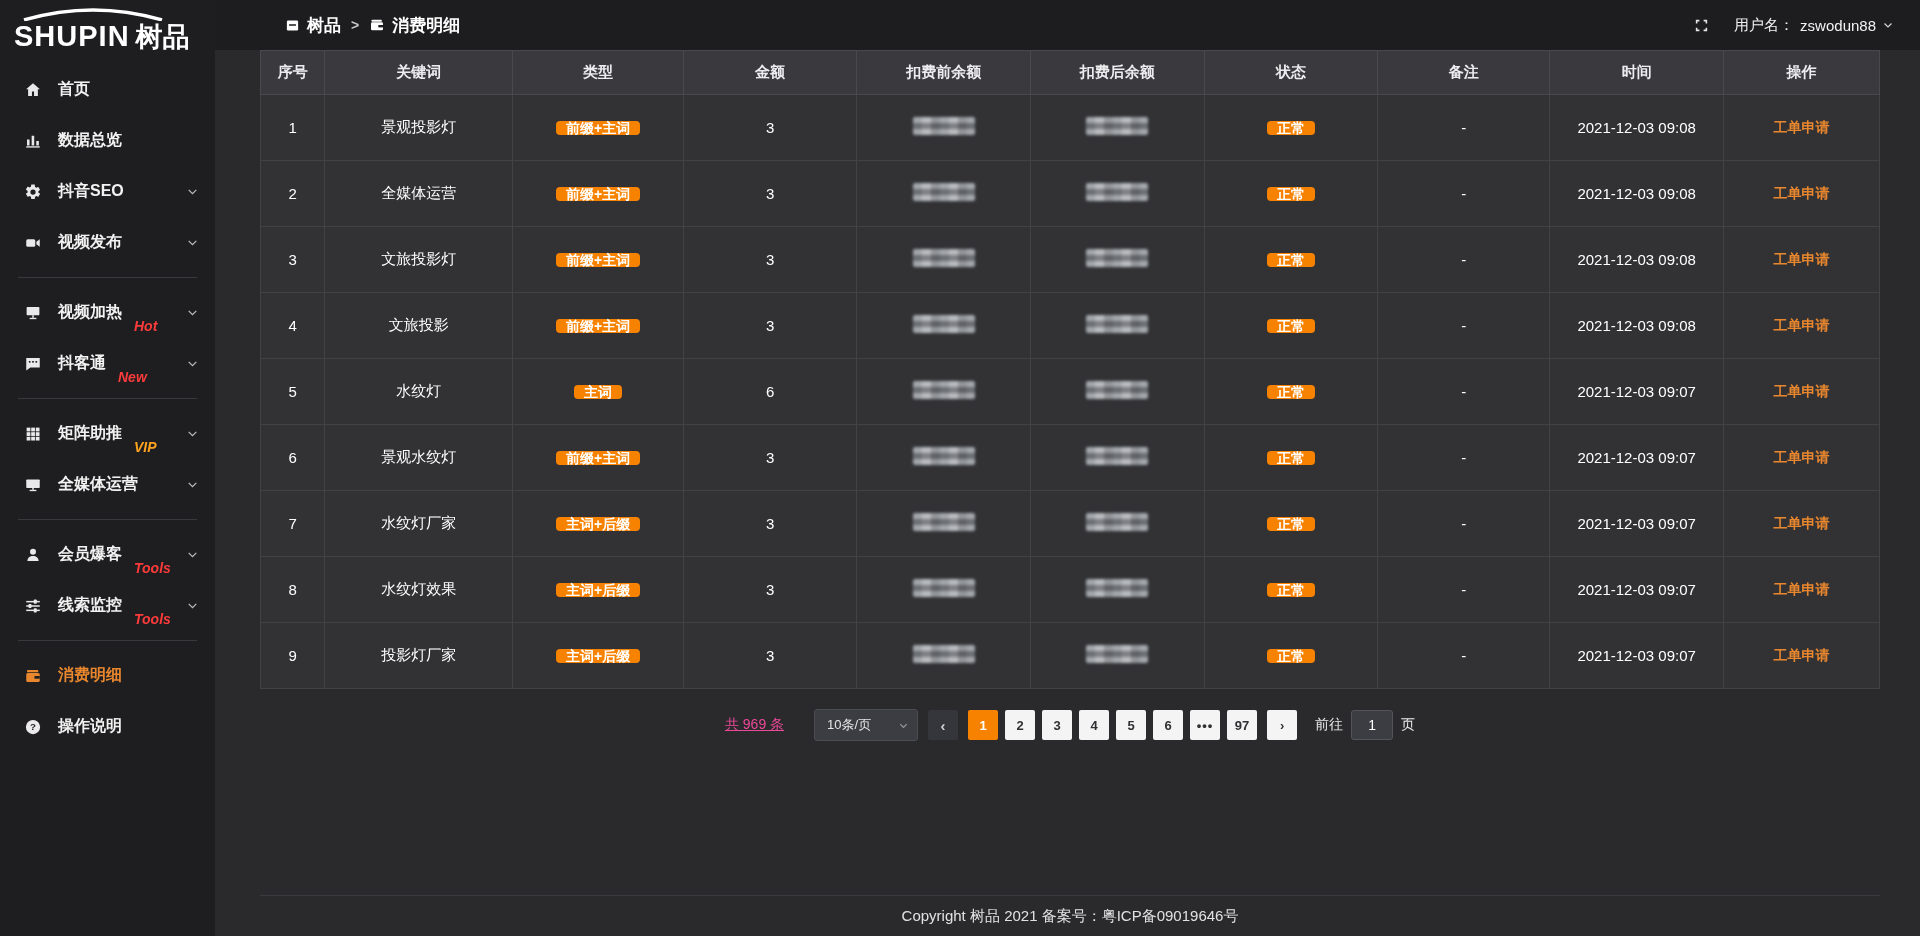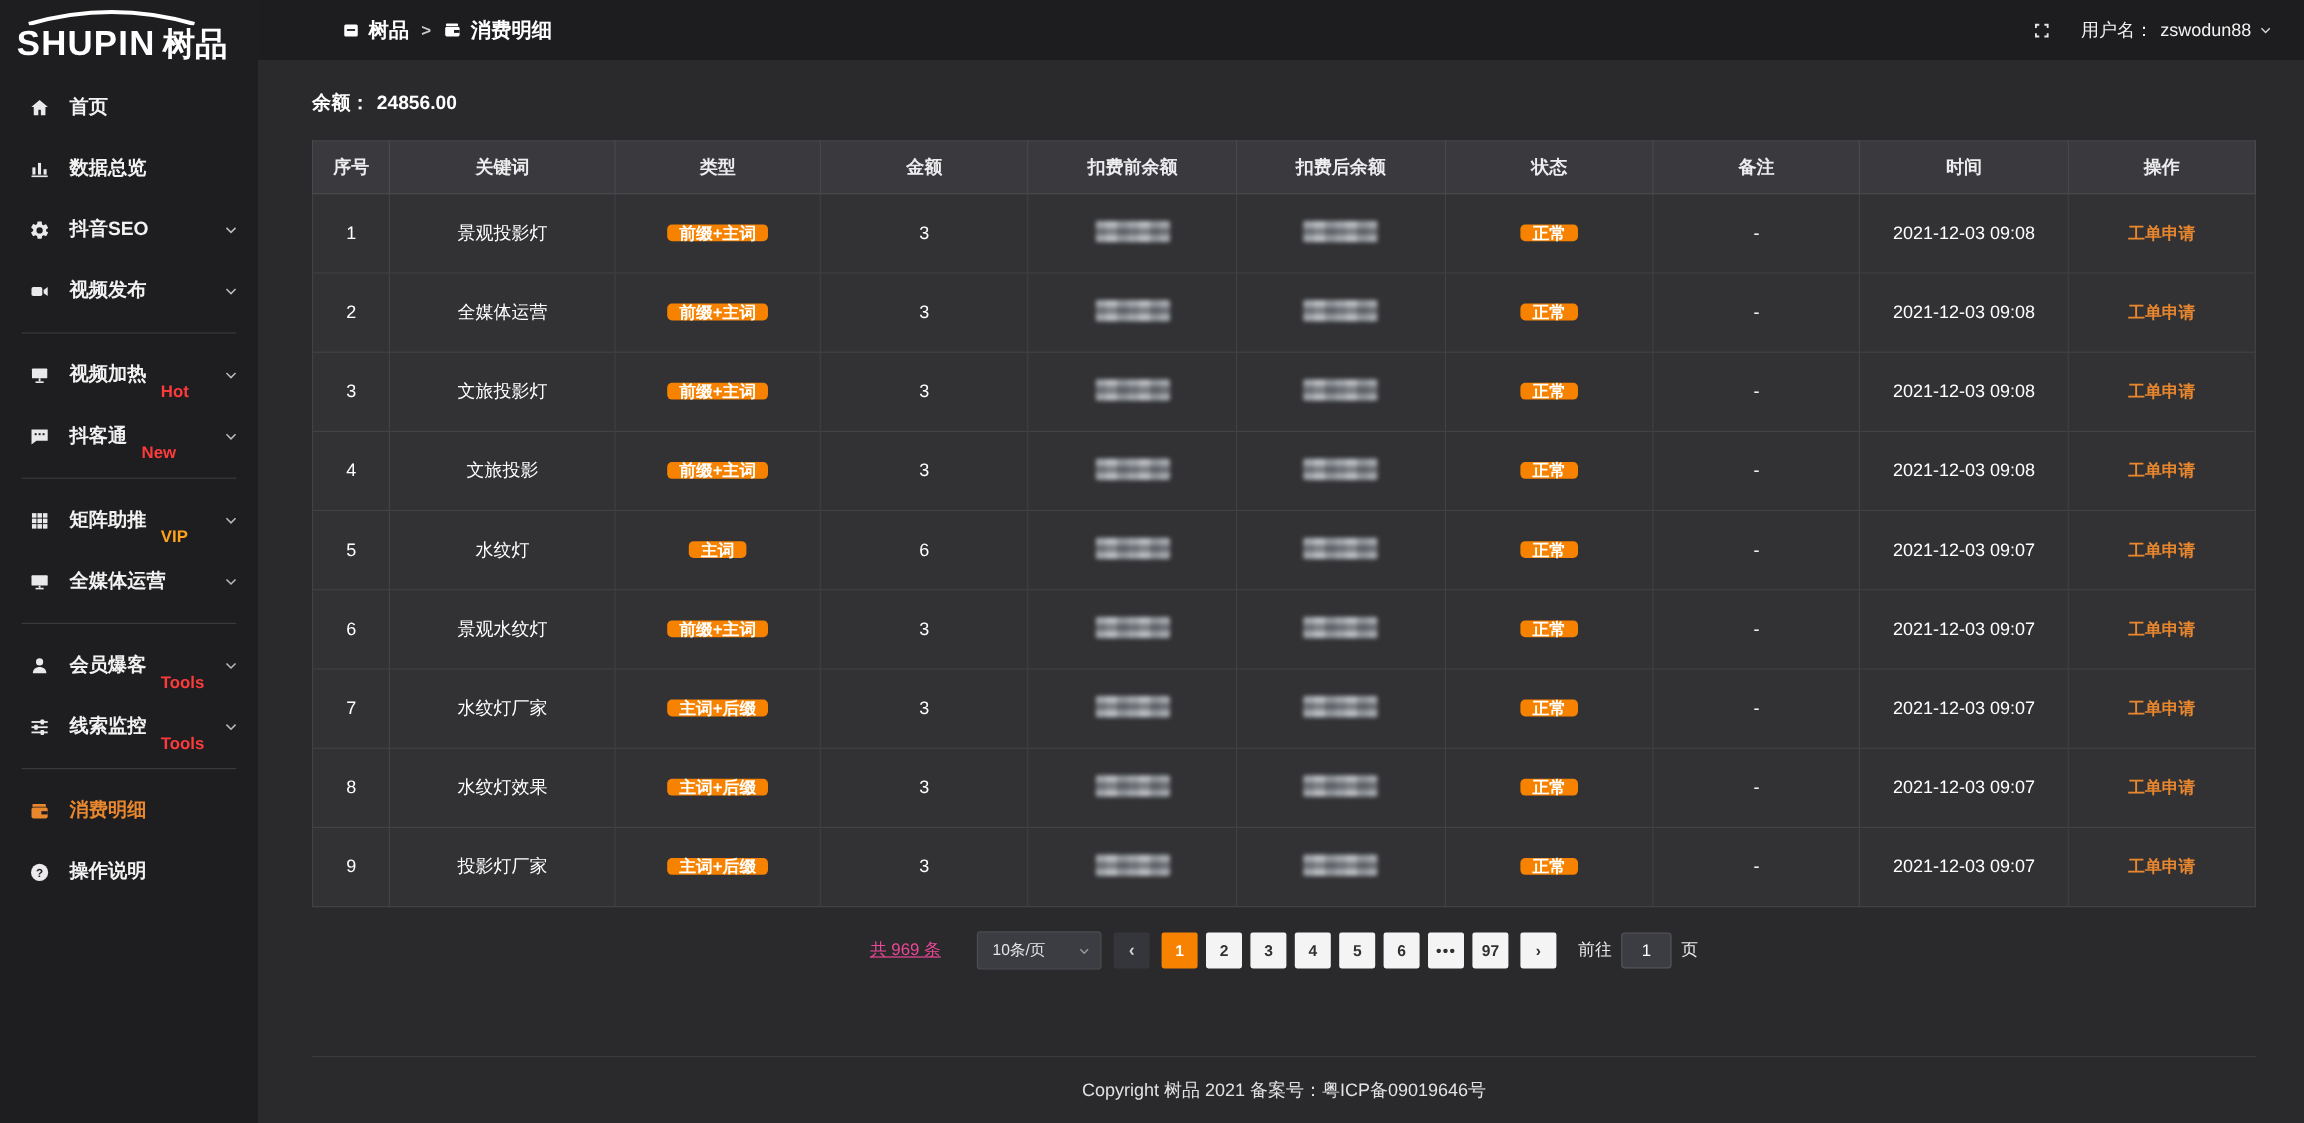--- a/index.html
+++ b/index.html
@@ -25,21 +25,21 @@
   .sidebar{position:absolute;left:0;top:0;width:215px;height:100%;background:var(--panel);z-index:3;}
   .logo{height:62px;padding:8px 0 0 14px;}
   .logo-arc{margin-left:4px;}
   .logo-text{display:flex;align-items:baseline;gap:6px;margin-top:-2px;}
   .logo-en{font-size:29px;font-weight:700;letter-spacing:1px;color:#fff;}
   .logo-cn{font-size:27px;font-weight:800;color:#fff;}
   .menu{padding-top:2px;}
   .menu-item{height:51px;display:flex;align-items:center;padding:0 16px 0 24px;font-size:16px;color:#f2f2f2;cursor:pointer;}
   .menu-item .mi-icon{width:19px;margin-right:15px;color:#e9e9eb;display:flex;align-items:center;}
   .menu-item .mi-label{font-weight:600;}
-  .menu-item .mi-badge{margin-left:12px;font-weight:800;font-size:14px;margin-top:26px;}
+  .menu-item .mi-badge{margin-left:12px;font-style:italic;font-weight:800;font-size:14px;margin-top:26px;}
   .menu-item .mi-arrow{margin-left:auto;color:#b9b9bd;}
   .menu-item.active,.menu-item.active .mi-icon{color:var(--link);}
   .menu-divider{height:1px;background:#39393d;margin:9px 18px;}
 
   
   .topbar{position:absolute;left:215px;right:0;top:0;height:50px;background:#1d1d1f;display:flex;align-items:center;padding:0 26px 0 70px;z-index:2;}
   .crumbs{display:flex;align-items:center;gap:10px;font-size:17px;font-weight:700;color:#fff;}
   .crumb{display:flex;align-items:center;gap:7px;cursor:pointer;}
   .crumb-sep{color:#c9c9cc;font-size:14px;font-weight:700;}
   .top-right{margin-left:auto;display:flex;align-items:center;gap:22px;}
@@ -92,21 +92,21 @@
   .page-btn.more{letter-spacing:1px;}
   .pages{display:flex;gap:7px;align-items:center;}
   .goto{display:flex;align-items:center;gap:8px;margin-left:8px;font-size:14px;color:#eaeaec;}
   .goto-input{
     width:42px;height:30px;background:#3c3d42;border:1px solid #54555a;border-radius:3px;
     color:#fff;text-align:center;font-size:14px;font-family:inherit;
   }
 
   
   .footer{
-    position:absolute;left:45px;right:40px;bottom:0;height:56px;border-top:1px solid #3a3a3e;
+    position:absolute;left:45px;right:40px;bottom:0;height:41px;border-top:1px solid #3a3a3e;
     display:flex;align-items:center;justify-content:center;font-size:15px;color:#e2e2e4;
   }
 </style>
 </head>
 <body>
 
 <aside class="sidebar">
   <div class="logo">
     <svg class="logo-arc" width="150" height="13" viewBox="0 0 150 13">
       <path d="M6 12 Q 75 -8 144 12" stroke="#fff" stroke-width="3.4" fill="none"></path>
@@ -335,23 +335,20 @@
       <span>
         <svg width="12" height="12" viewBox="0 0 24 24">
             <path d="M5 9l7 7 7-7" fill="none" stroke="#d6d6d8" stroke-width="2.4"></path>
           </svg>
       </span>
     </span>
   </div>
 </header>
 
 <main class="main">
-  <div class="balance">
-    <span>余额：</span><span class="b-val">24856.00</span>
-  </div>
 
   <table class="grid">
     <colgroup>
       <col class="c-idx">
         <col class="c-kw">
         <col class="c-type">
         <col class="c-amt">
         <col class="c-b1">
       <col class="c-b2">
         <col class="c-st">

